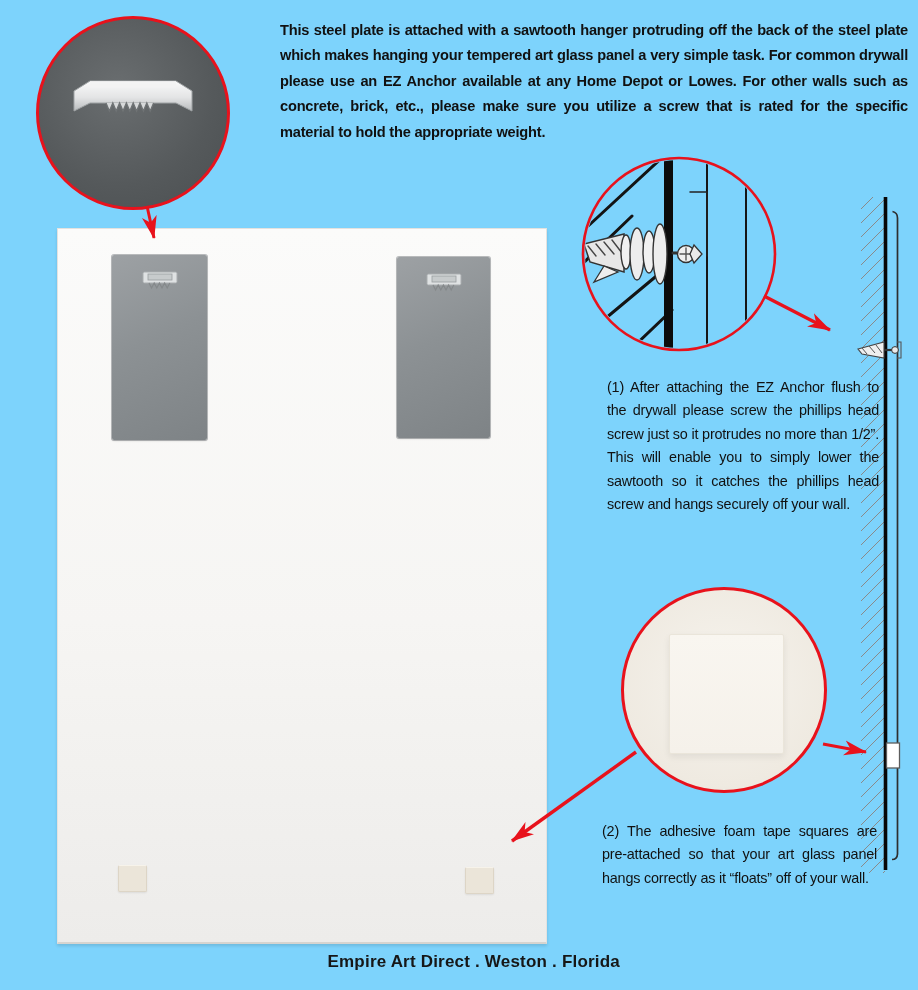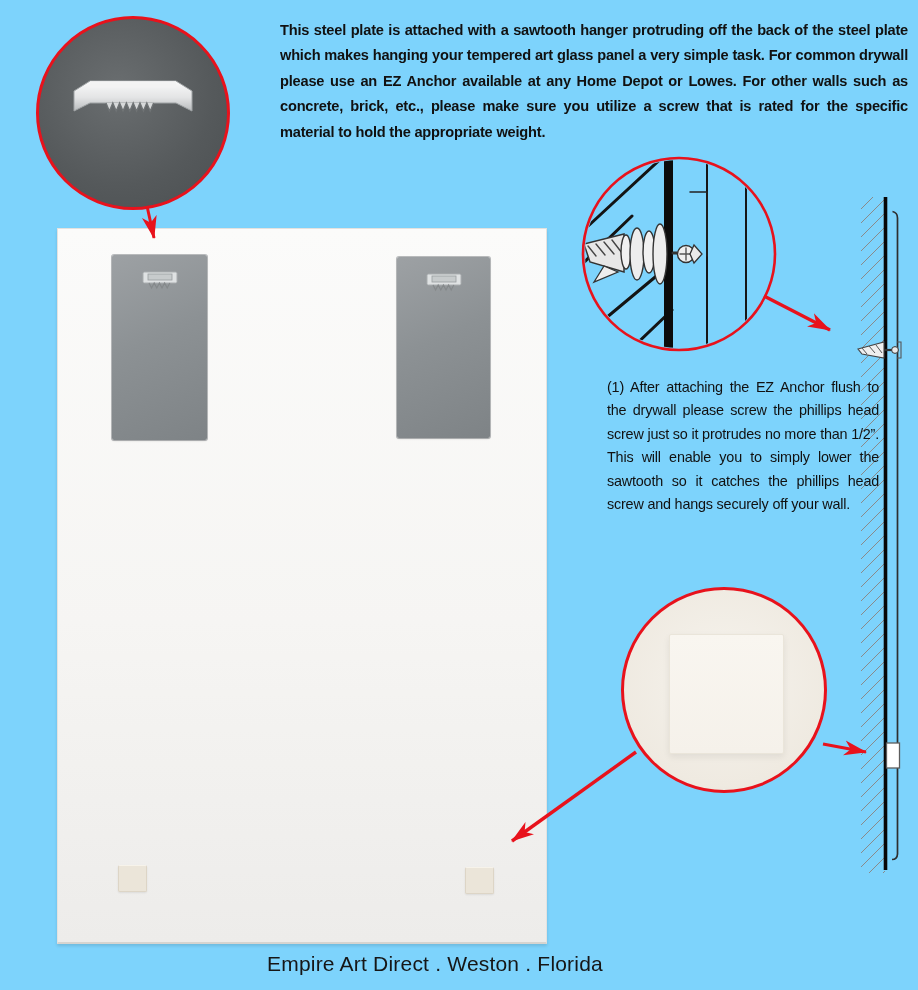--- a/index.html
+++ b/index.html
@@ -13,22 +13,22 @@
     font-size:14.6px;font-weight:bold;letter-spacing:-0.2px;
     line-height:25.4px;text-align:justify;color:#111;
   }
   .step-text{
     position:absolute;font-size:14.4px;font-weight:normal;letter-spacing:-0.2px;
     line-height:23.4px;text-align:justify;color:#111;
   }
   .step1{left:607px;top:376px;width:272px;}
   .step2{left:602px;top:820px;width:275px;}
   .caption{
-    position:absolute;left:250px;top:952px;width:370px;text-align:center;
-    font-size:21px;font-weight:normal;letter-spacing:0.2px;color:#161616;
+    position:absolute;left:250px;top:952px;width:370px;text-align:right;
+    font-size:17px;font-weight:bold;letter-spacing:0.2px;color:#161616;
   }
   
   .panel{
     position:absolute;left:57px;top:228px;width:488px;height:713px;
     background:linear-gradient(180deg,#fbfbfa 0%,#f6f5f3 55%,#edecea 100%);
     border:1px solid #e4e2df;border-bottom:2px solid #d6d4d0;
     box-shadow:0 2px 3px rgba(0,0,0,0.12);
   }
   .plate{
     position:absolute;border-radius:2px;
@@ -154,20 +154,21 @@
       <path d="M22,160 l5,6 M29,158 l6,7 M36,157 l6,8" stroke="#555" stroke-width="1" fill="none"></path>
       <line x1="44" y1="162" x2="55" y2="162" stroke="#333" stroke-width="2.2"></line>
       <circle cx="55" cy="162" r="3.4" fill="#eaeaea" stroke="#333" stroke-width="1"></circle>
       <path d="M57,154 l4,0 l0,16 l-4,0" fill="none" stroke="#555" stroke-width="1.1"></path>
     </g>
 
     <rect x="46.5" y="555" width="13" height="25" fill="#ffffff" stroke="#5d5d5d" stroke-width="1.3"></rect>
   </svg>
 
   <div class="step-text step1">(1) After attaching the EZ Anchor flush to the drywall please screw the phillips head screw just so it protrudes no more than 1/2”. This will enable you to simply lower the sawtooth so it catches the phillips head screw and hangs securely off your wall.</div>
+  <div class="step-text step2">(2) The adhesive foam tape squares are pre-attached so that your art glass panel hangs correctly as it “floats” off of your wall.</div>
 
   <div class="closeup-foam">
     <div class="foam-big"></div>
   </div>
 
   <div class="caption">Empire Art Direct  . Weston . Florida</div>
 
   <svg class="annotations" width="918" height="990" viewBox="0 0 918 990">
     <defs>
       <marker id="arrow" markerUnits="userSpaceOnUse" markerWidth="26" markerHeight="18" refX="22" refY="8" orient="auto">

